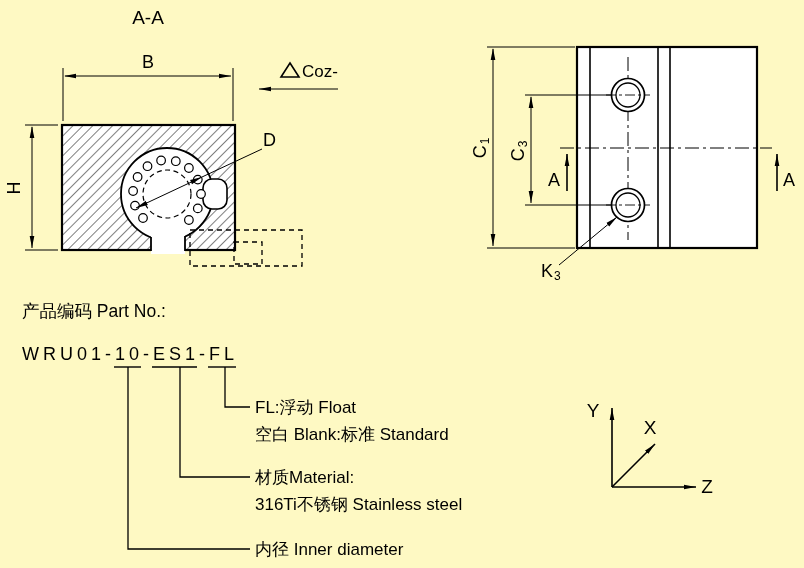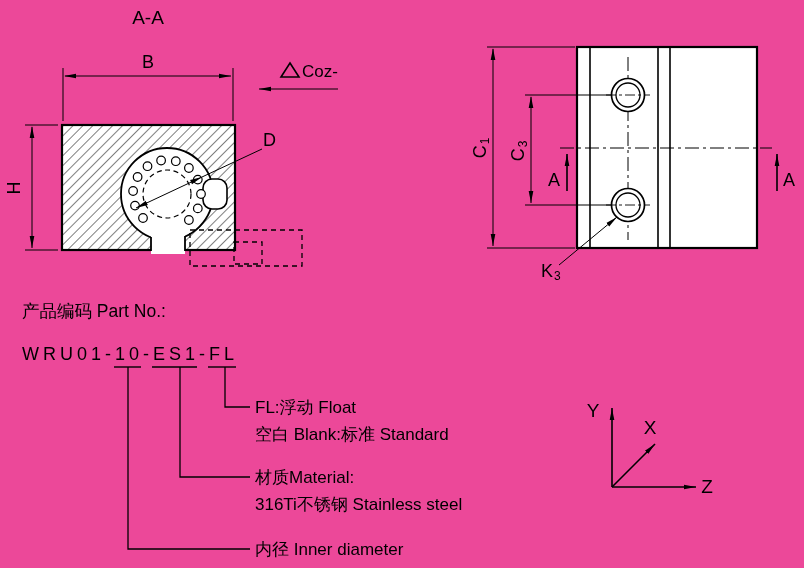--- a/index.html
+++ b/index.html
@@ -4,21 +4,21 @@
 <style>
   html, body {
     margin: 0;
     padding: 0;
     background: #ffffff;
   }
   .page {
     position: relative;
     width: 804px;
     height: 568px;
-    background: #ec4899;
+    background: #fef9c3;
     font-family: "Liberation Sans", sans-serif;
     overflow: hidden;
   }
   svg { display: block; }
   text, tspan {
     fill: #000000;
     font-family: "Liberation Sans", sans-serif;
   }
   .t-title   { font-size: 19px; }
   .t-dim     { font-size: 18px; }

